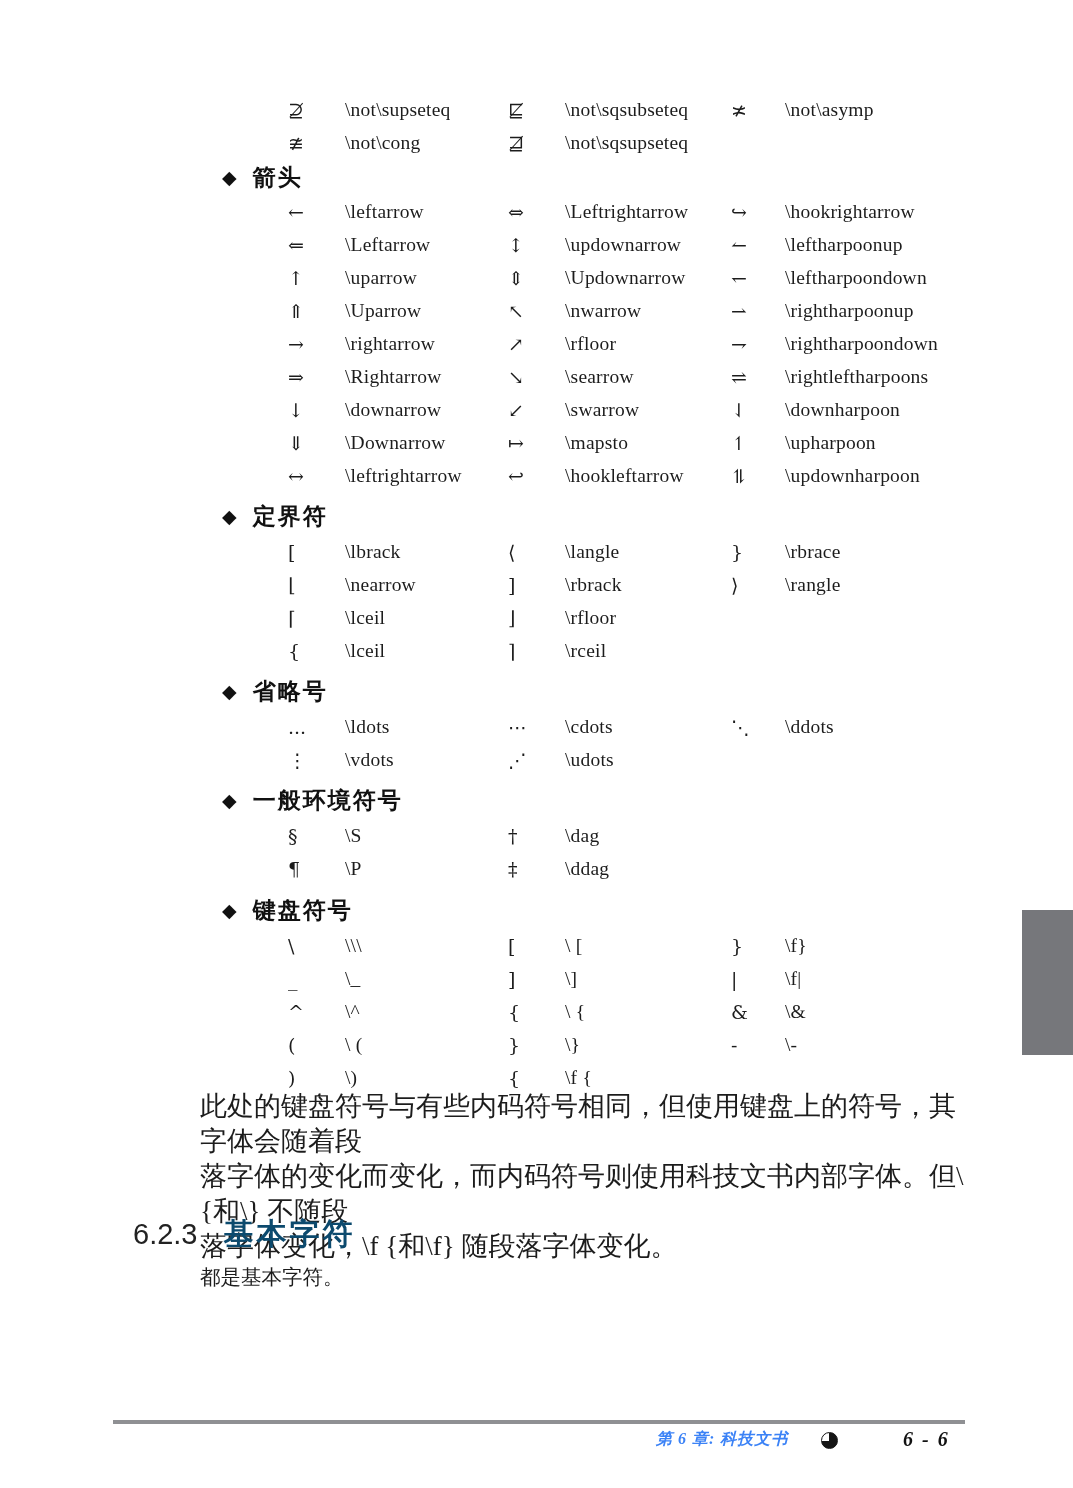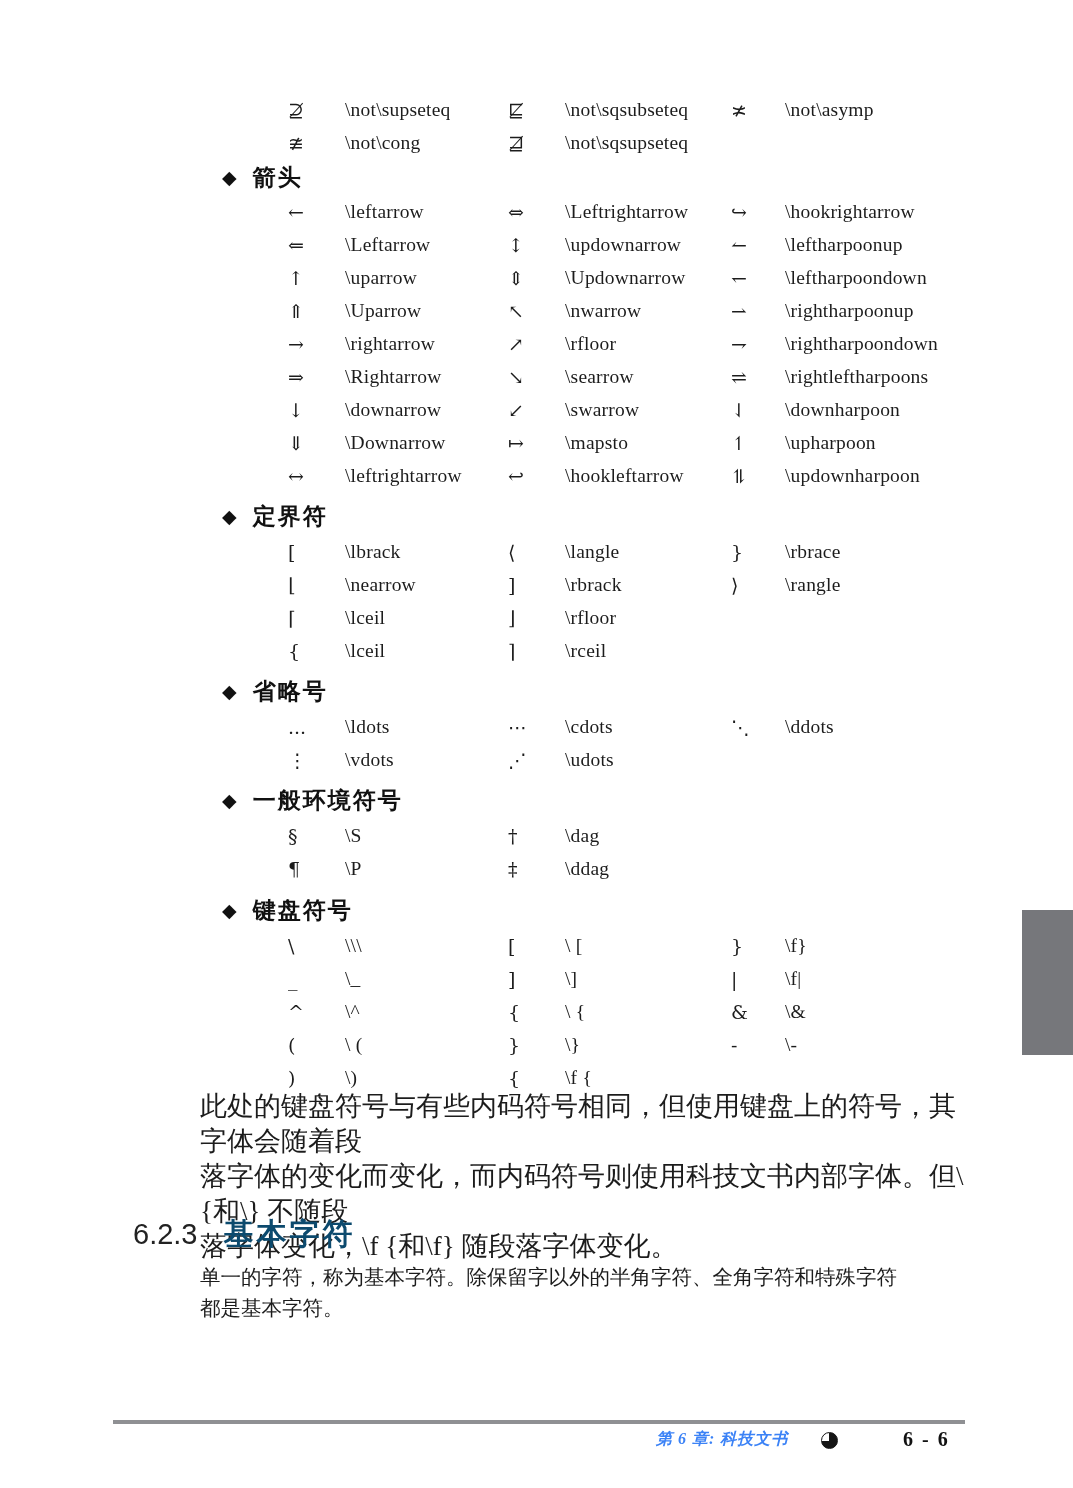--- a/index.html
+++ b/index.html
@@ -37,21 +37,21 @@
   
   .sidetab{position:absolute;left:1022px;top:910px;width:51px;height:145px;}
 
   
   .frule{position:absolute;left:113px;top:1420px;width:852px;height:4px;}
   .fchap{position:absolute;left:656px;top:1429px;font-style:italic;font-weight:700;
          font-size:16px;letter-spacing:1px;color:#3b82f6;}
   .ficon{position:absolute;left:821px;top:1432px;width:17px;height:17px;border-radius:50%;
          background:conic-gradient(#151515 0deg 270deg,#ffffff 270deg 360deg);
          border:1px solid #151515;box-sizing:border-box;}
-  .fpage{position:absolute;left:903px;top:1428px;font-weight:700;
+  .fpage{position:absolute;left:903px;top:1428px;font-style:italic;font-weight:700;
          font-size:20px;letter-spacing:2px;color:#111;}
 </style>
 </head>
 <body>
 
 <div class="page">
 
   <div>
       <div class="sym-row" style="top: 93px;">
         <span class="cell-sym">⊉</span>
@@ -272,21 +272,20 @@
       <div>落字体的变化而变化，而内码符号则使用科技文书内部字体。但\ {和\} 不随段</div>
       <div>落字体变化，\f {和\f} 随段落字体变化。</div>
     </div>
 
   <div class="h623">
     <span class="num">6.2.3</span>
     <span class="title">基本字符</span>
   </div>
 
   <div class="body2">
-      <div>单一的字符，称为基本字符。除保留字以外的半角字符、全角字符和特殊字符</div>
       <div>都是基本字符。</div>
     </div>
 
   <div class="sidetab" style="background: rgb(118, 119, 123);"></div>
 
   <div class="frule" style="background: rgb(143, 144, 147);"></div>
   <div class="fchap">第 6 章: 科技文书</div>
   <div class="ficon"></div>
   <div class="fpage">6 - 6</div>
 

